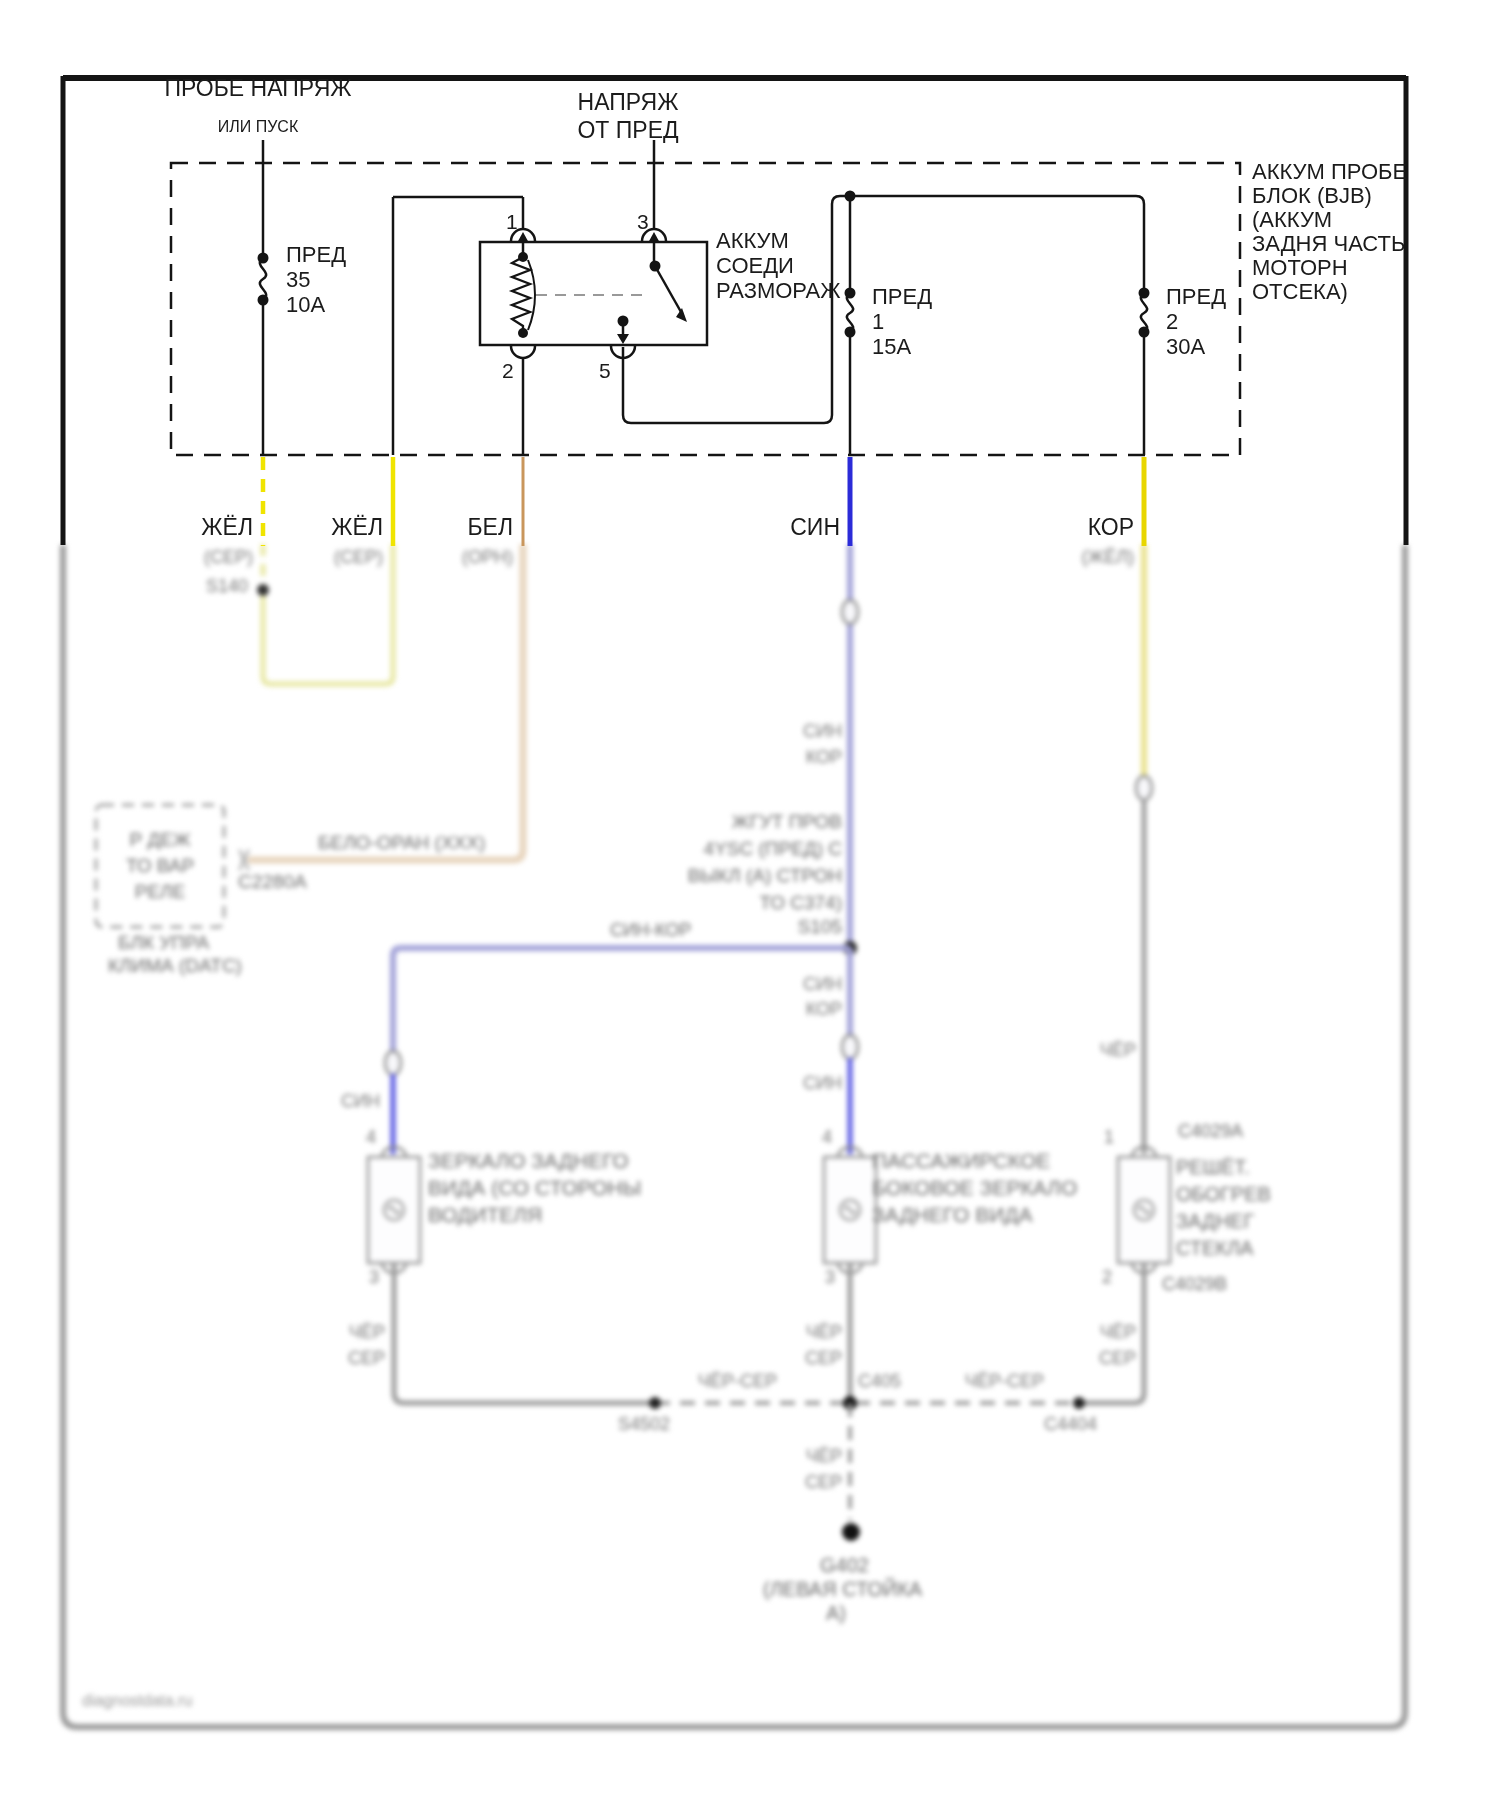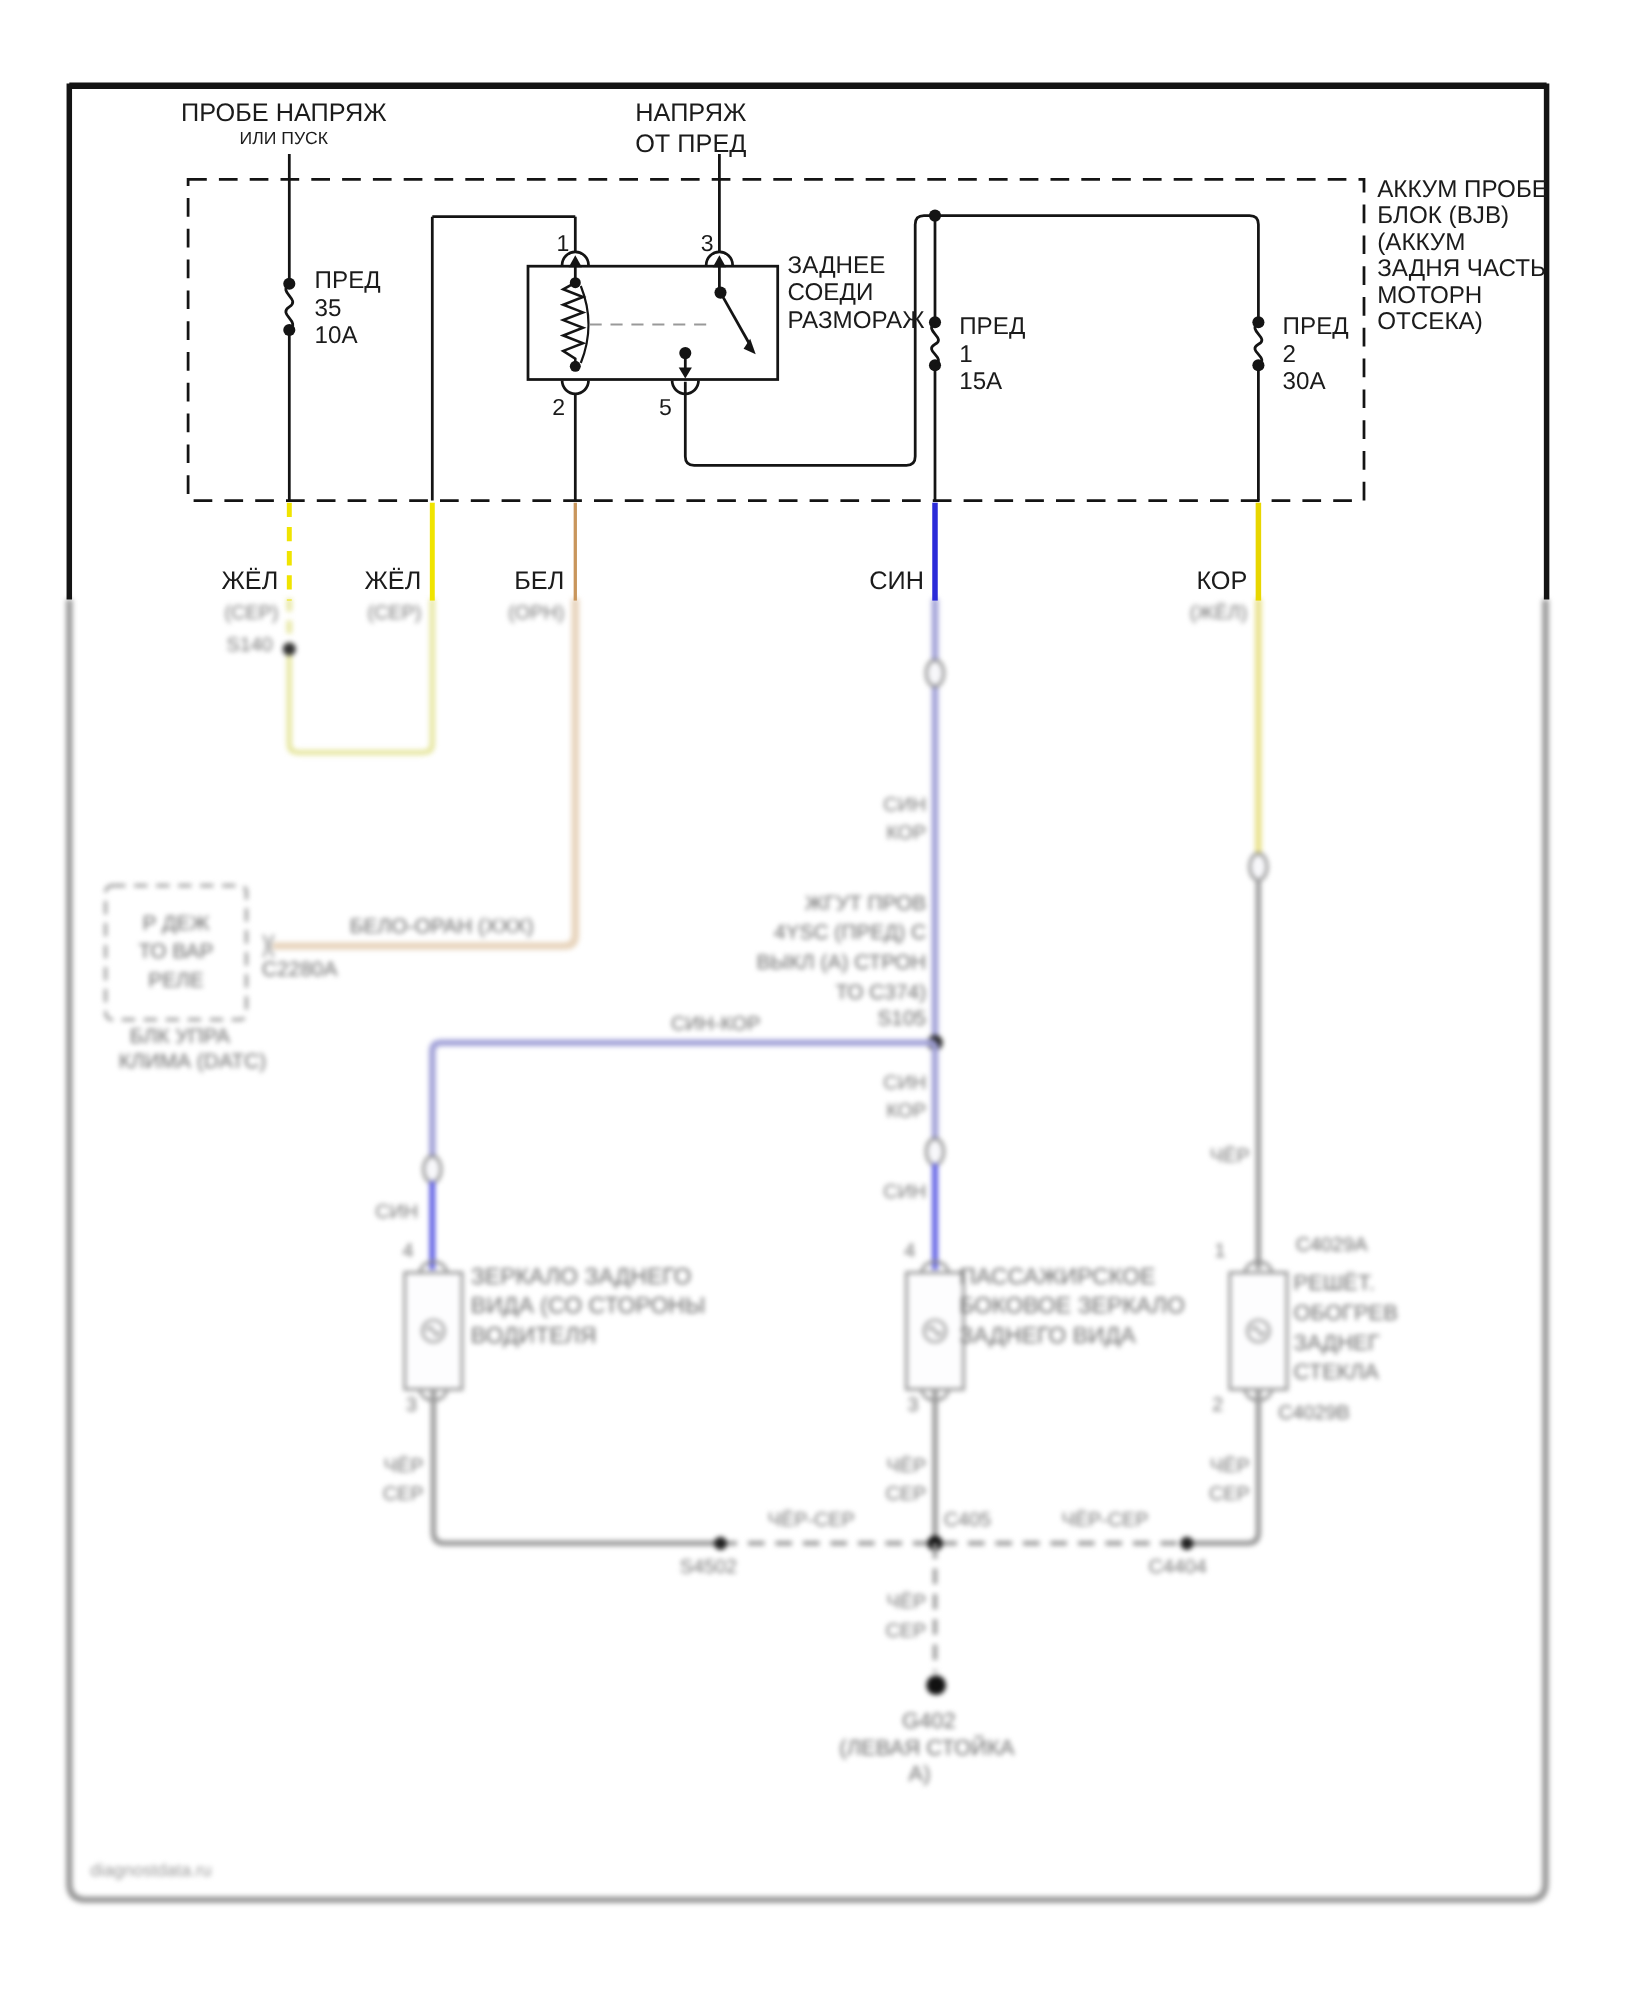--- a/index.html
+++ b/index.html
@@ -228,26 +228,26 @@
       <path d="M1144,293 C1133,301 1155,307 1144,313 C1133,319 1155,325 1144,332" fill="none" style="stroke:var(--c-ink)" stroke-width="2.5"></path>
     </g>
 
     <path d="M263,457 V546" fill="none" style="stroke:var(--c-yellow)" stroke-width="4.5" stroke-dasharray="13 9"></path>
     <path d="M393,457 V546" fill="none" style="stroke:var(--c-yellow)" stroke-width="4.5"></path>
     <path d="M523,457 V546" fill="none" style="stroke:var(--c-tan)" stroke-width="3"></path>
     <path d="M850,457 V546" fill="none" style="stroke:var(--c-blue)" stroke-width="5"></path>
     <path d="M1144,457 V546" fill="none" style="stroke:var(--c-kor_yellow)" stroke-width="5"></path>
   </svg>
 
-  <div class="t c" style="left:148px;top:90px;width:220px;font-size:23px">ПРОБЕ НАПРЯЖ</div>
+  <div class="t c" style="left:148px;top:76px;width:220px;font-size:23px">ПРОБЕ НАПРЯЖ</div>
   <div class="t c" style="left:148px;top:118px;width:220px;font-size:16px">ИЛИ ПУСК</div>
   <div class="t c" style="left:543px;top:90px;width:170px;font-size:23px">НАПРЯЖ</div>
   <div class="t c" style="left:543px;top:118px;width:170px;font-size:23px">ОТ ПРЕД</div>
 
-  <div class="t" style="left:716px;top:229px;font-size:22px">ЗАДНЕЕ</div>
+  <div class="t" style="left:716px;top:229px;font-size:22px">АККУМ</div>
   <div class="t" style="left:716px;top:254px;font-size:22px">СОЕДИ</div>
   <div class="t" style="left:716px;top:279px;font-size:22px">РАЗМОРАЖ</div>
 
   <div class="t" style="left:286px;top:243px;font-size:22px">ПРЕД</div>
   <div class="t" style="left:286px;top:268px;font-size:22px">35</div>
   <div class="t" style="left:286px;top:293px;font-size:22px">10А</div>
 
   <div class="t" style="left:872px;top:285px;font-size:22px">ПРЕД</div>
   <div class="t" style="left:872px;top:310px;font-size:22px">1</div>
   <div class="t" style="left:872px;top:335px;font-size:22px">15А</div>

